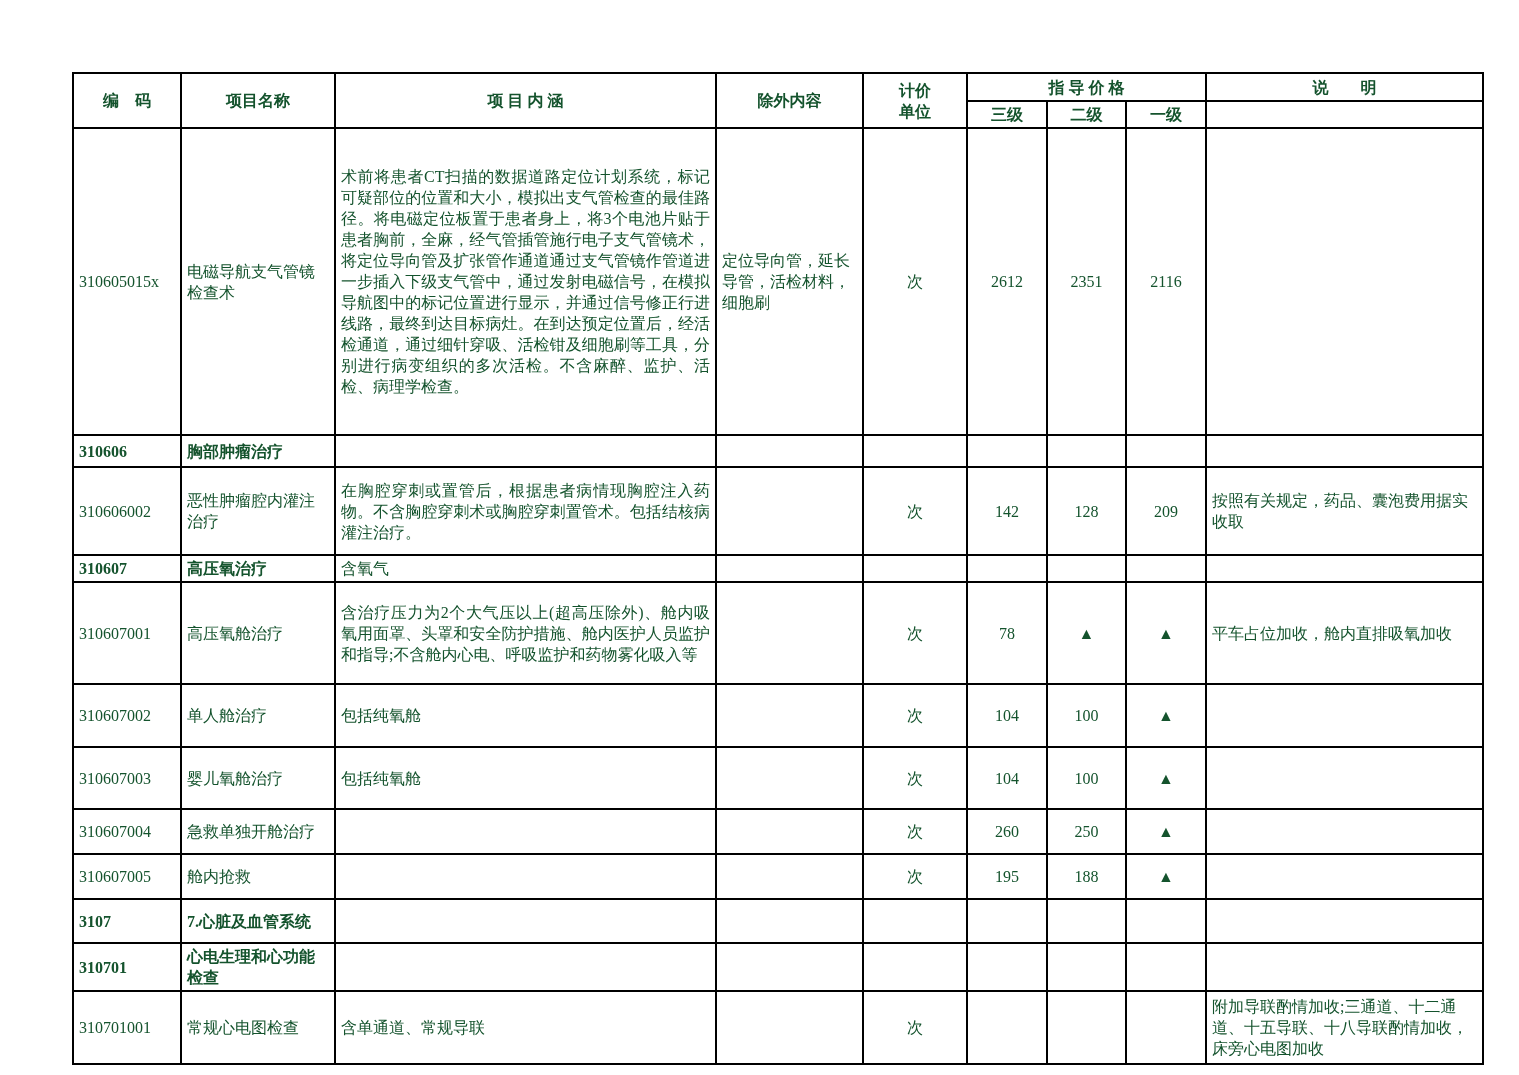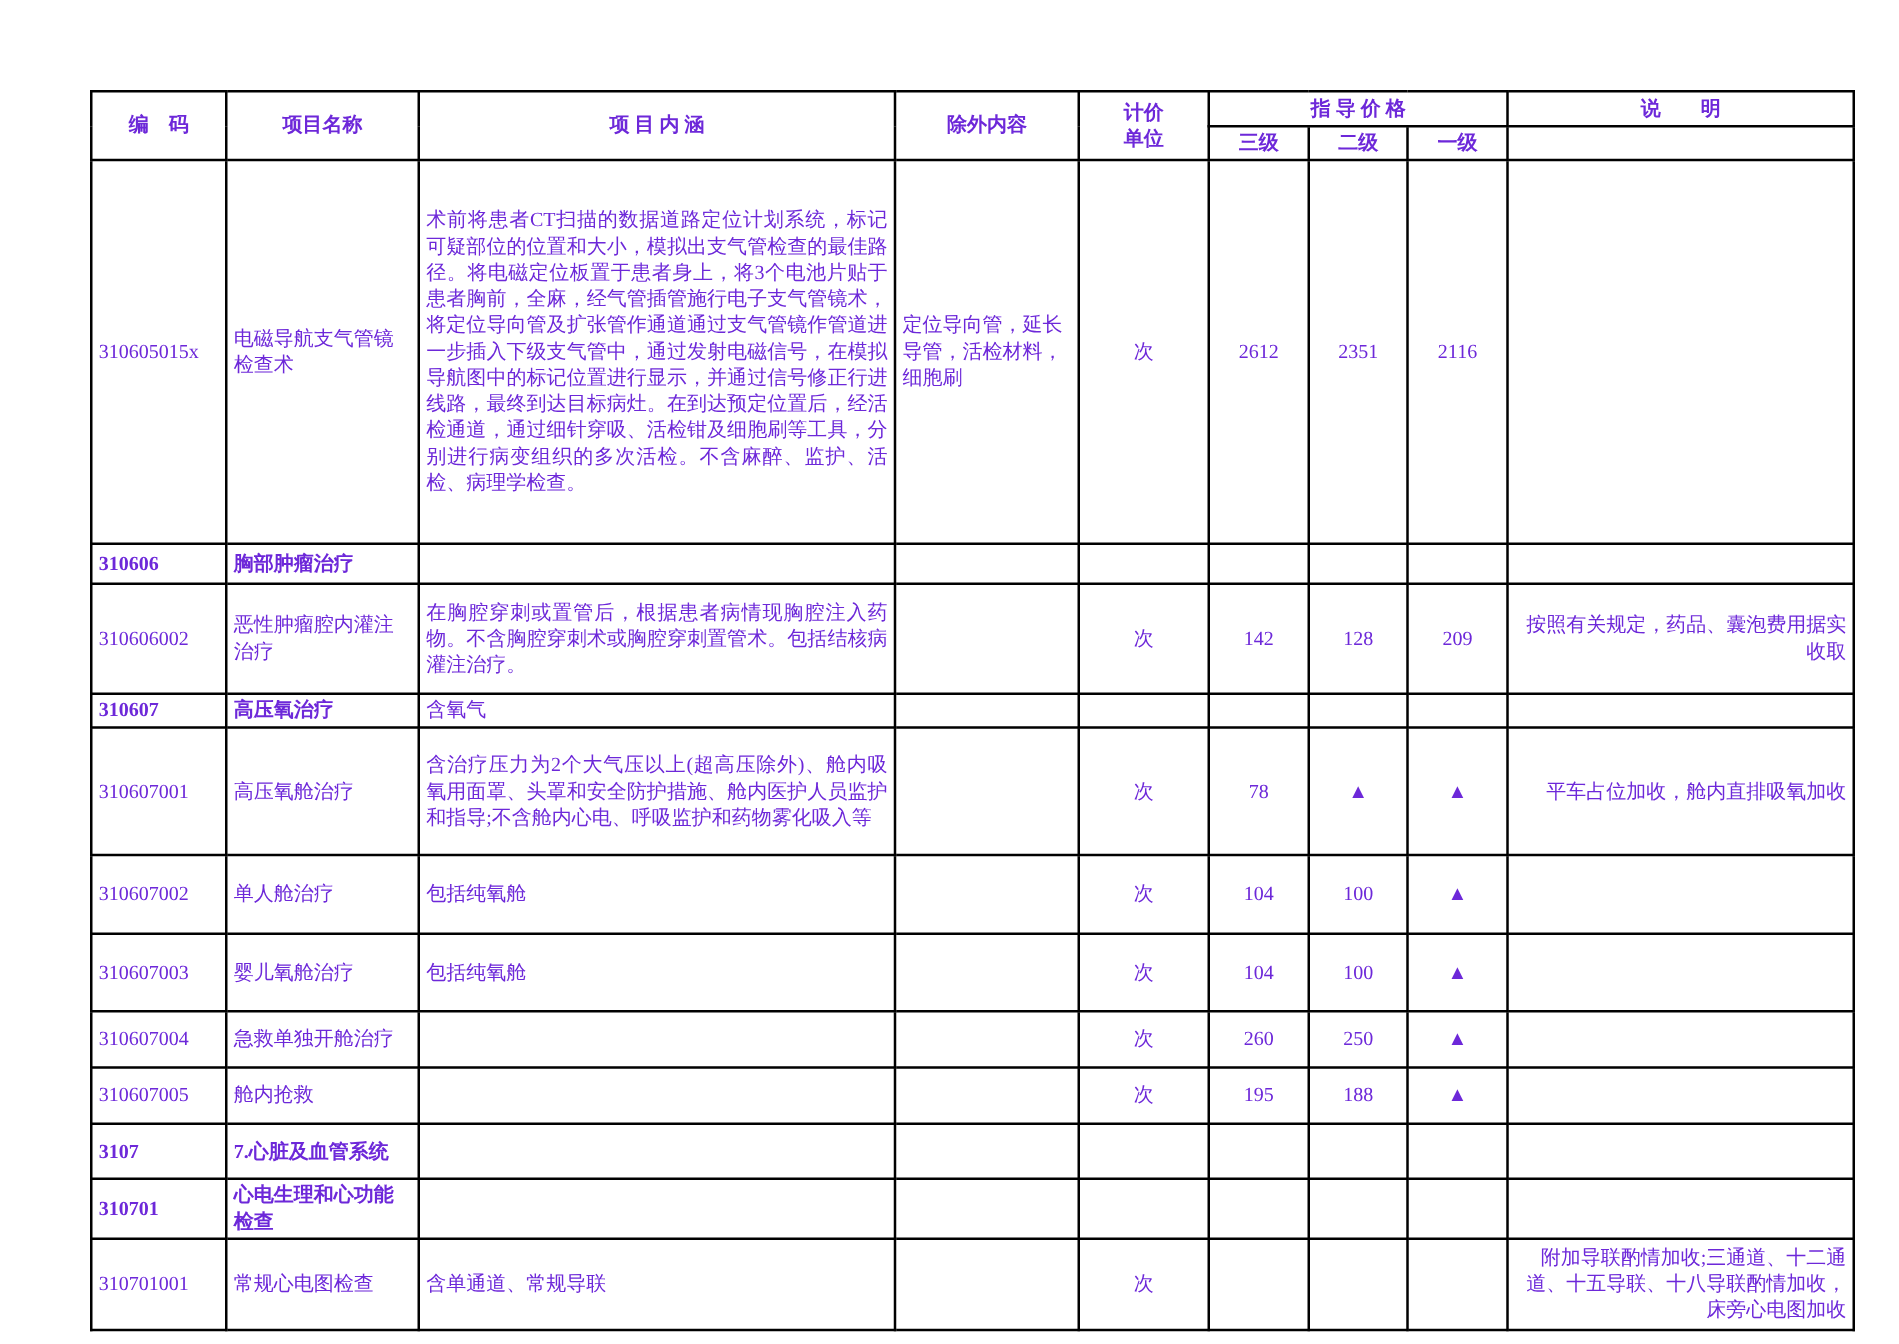--- a/index.html
+++ b/index.html
@@ -1,21 +1,21 @@
 <!DOCTYPE html>
 <html><head>
 <meta charset="utf-8">
 <style>
   html,body{margin:0;padding:0;background:#fff;}
   .page{
     position:relative;
     width:1519px;height:1075px;
     background:#ffffff;
     font-family:"Liberation Serif","DejaVu Serif",serif;
-    color:#6d28d9;
+    color:#14532d;
   }
   table.price-table{
     position:absolute;left:72px;top:72px;
     width:1410px;
     border-collapse:collapse;
     table-layout:fixed;
   }
   table.price-table th, table.price-table td{
     border:2px solid #000;
     padding:2px 5px;
@@ -30,21 +30,21 @@
     text-align:center;
     padding:1px 2px;
   }
   th.unit-h{white-space:pre-line;}
   td.c-code{text-align:left;}
   td.c-name{text-align:left;}
   td.c-content{text-align:justify;}
   td.c-excl{text-align:left;}
   td.c-unit{text-align:center;}
   td.c-price{text-align:center;border-radius:21px;}
-  td.c-notes{text-align:right;}
+  td.c-notes{text-align:left;}
   tr.sec td.c-code, tr.sec td.c-name{font-weight:bold;}
 </style>
 </head>
 <body>
 
 <div class="page">
   <table class="price-table">
     <colgroup>
       <col style="width:108px">
         <col style="width:154px">

